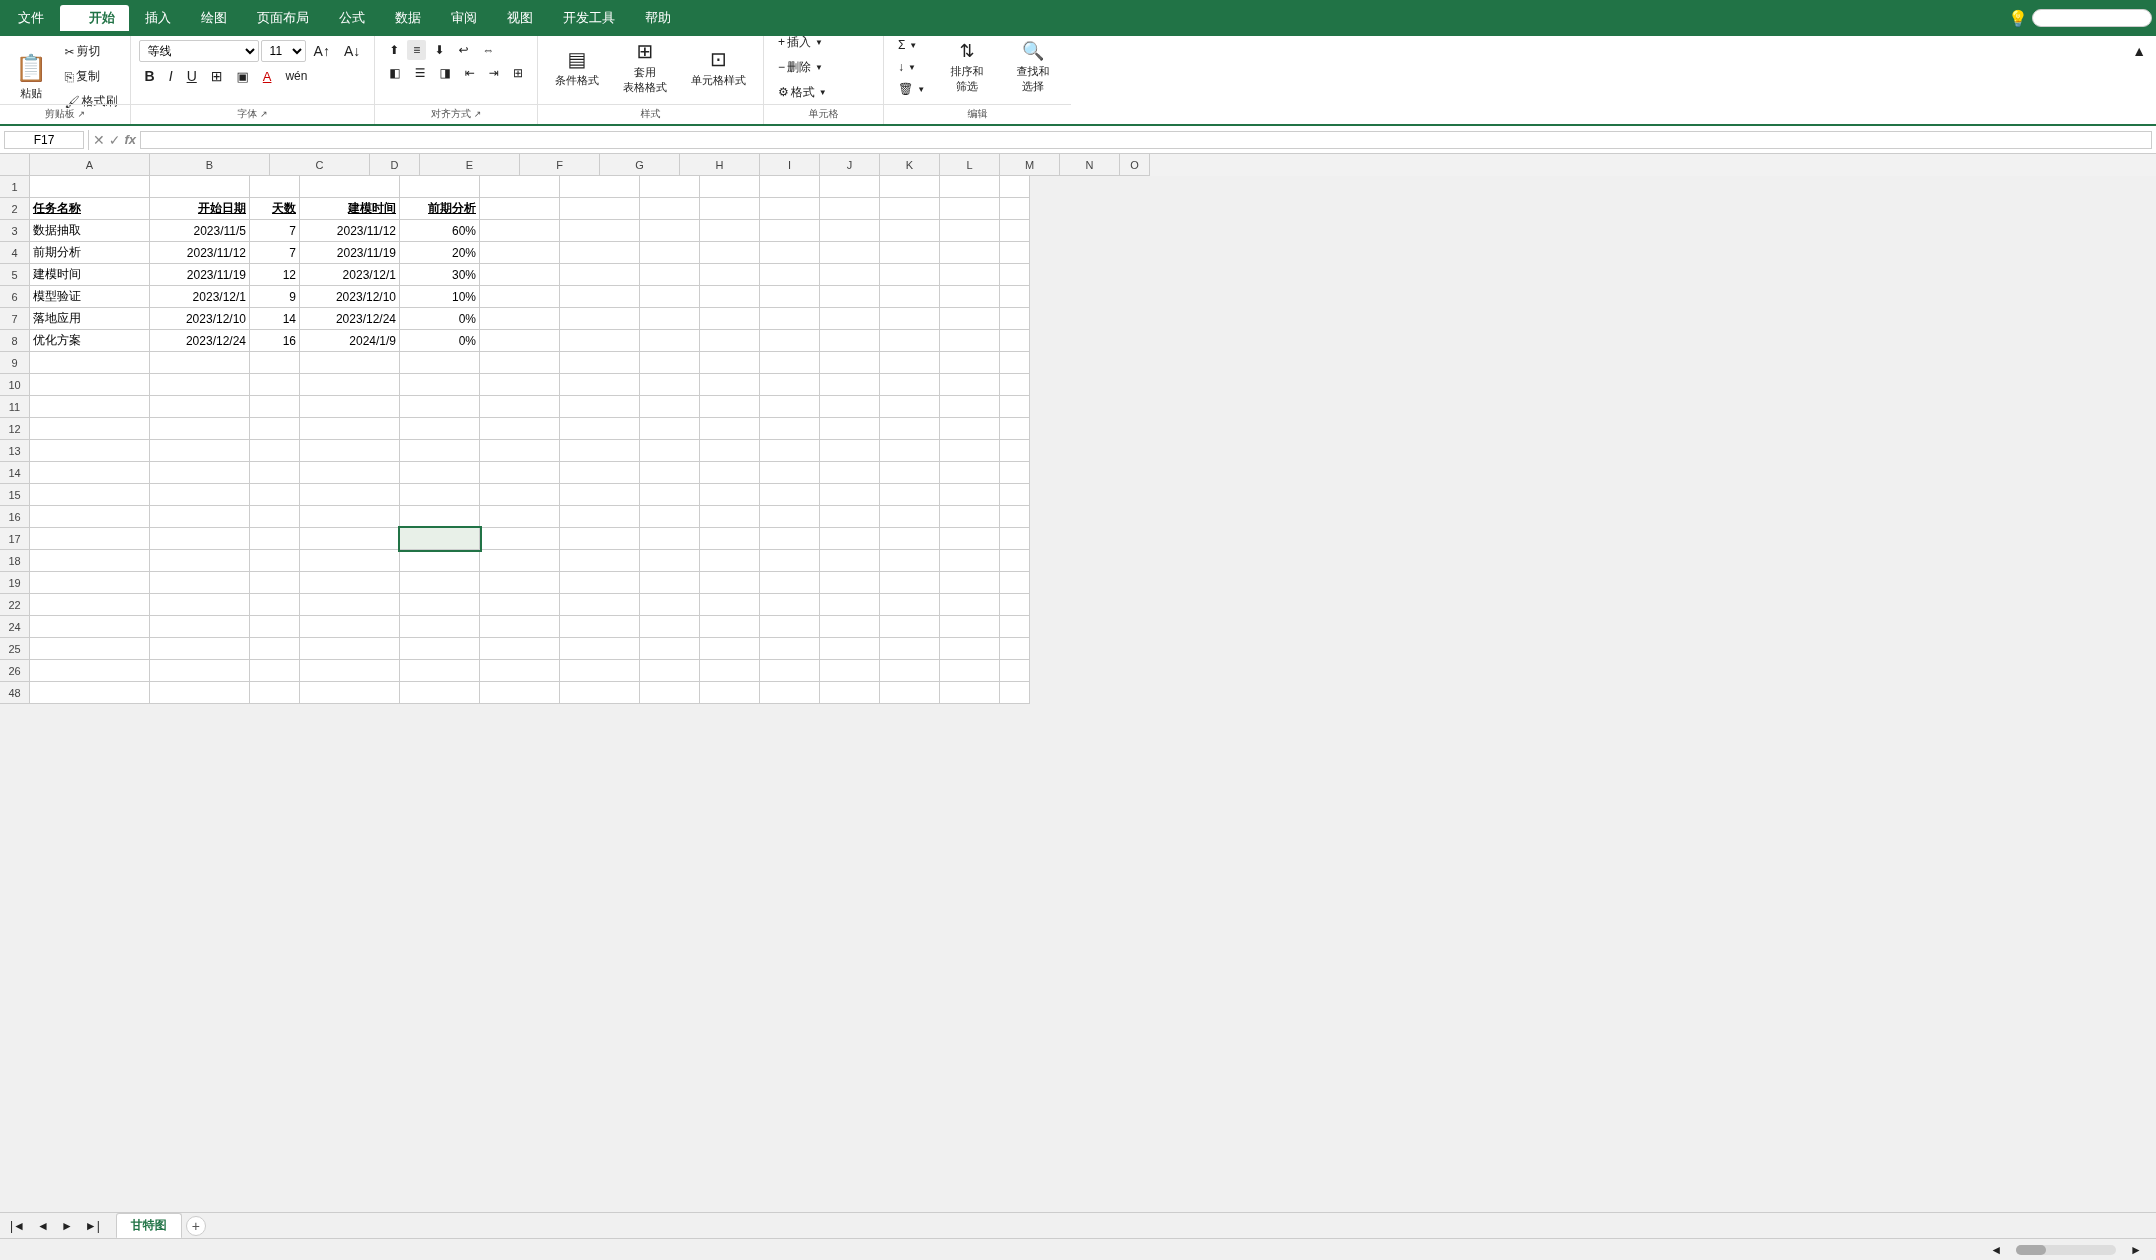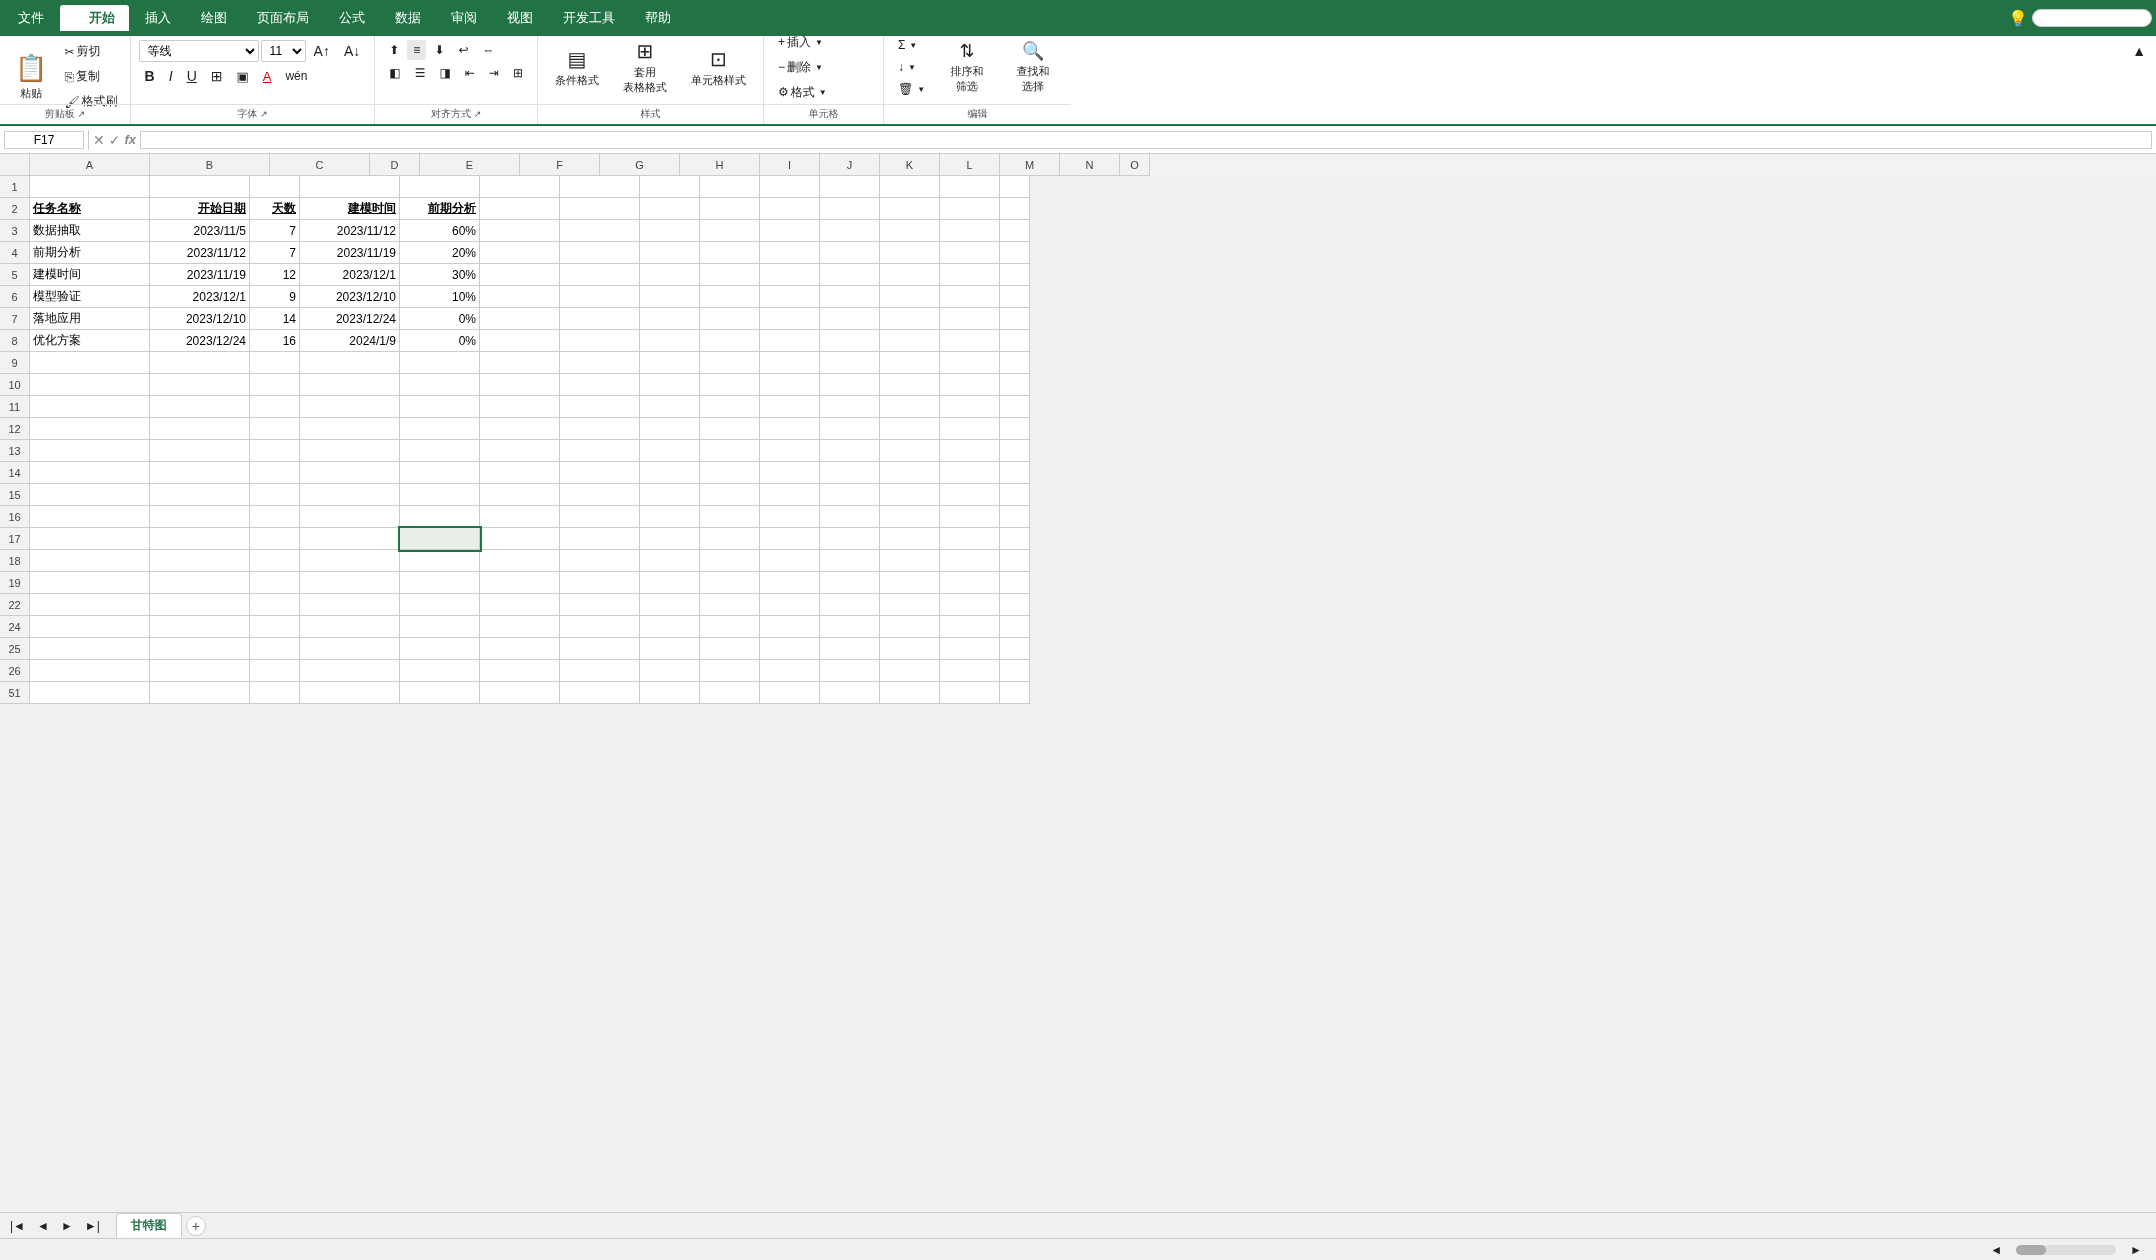--- a/index.html
+++ b/index.html
@@ -932,21 +932,21 @@
             <div class="grid-cell" style="width: 80px; min-width: 80px;"></div>
             <div class="grid-cell" style="width: 60px; min-width: 60px;"></div>
             <div class="grid-cell" style="width: 60px; min-width: 60px;"></div>
             <div class="grid-cell" style="width: 60px; min-width: 60px;"></div>
             <div class="grid-cell" style="width: 60px; min-width: 60px;"></div>
             <div class="grid-cell" style="width: 60px; min-width: 60px;"></div>
             <div class="grid-cell" style="width: 60px; min-width: 60px;"></div>
             <div class="grid-cell" style="width: 30px; min-width: 30px;"></div>
           </div>
           <div class="grid-row">
-            <div class="row-header">51</div>
+            <div class="row-header">48</div>
             <div class="grid-cell" style="width: 120px; min-width: 120px;"></div>
             <div class="grid-cell" style="width: 100px; min-width: 100px;"></div>
             <div class="grid-cell" style="width: 50px; min-width: 50px;"></div>
             <div class="grid-cell" style="width: 100px; min-width: 100px;"></div>
             <div class="grid-cell" style="width: 80px; min-width: 80px;"></div>
             <div class="grid-cell" style="width: 80px; min-width: 80px;"></div>
             <div class="grid-cell" style="width: 80px; min-width: 80px;"></div>
             <div class="grid-cell" style="width: 60px; min-width: 60px;"></div>
             <div class="grid-cell" style="width: 60px; min-width: 60px;"></div>
             <div class="grid-cell" style="width: 60px; min-width: 60px;"></div>

